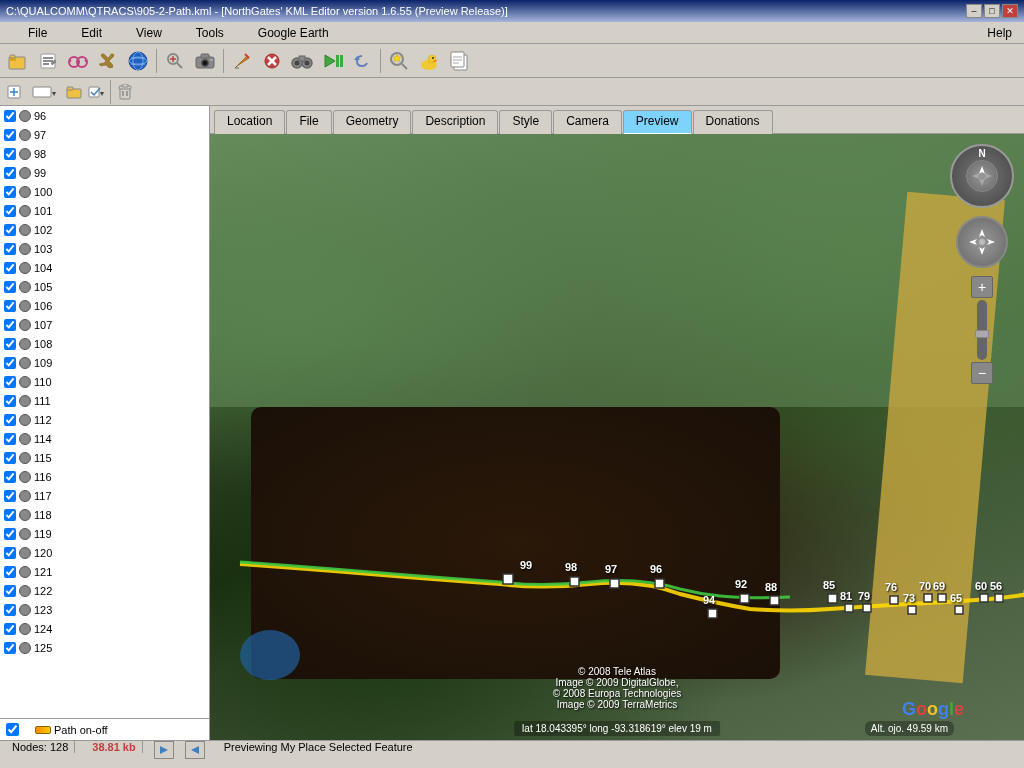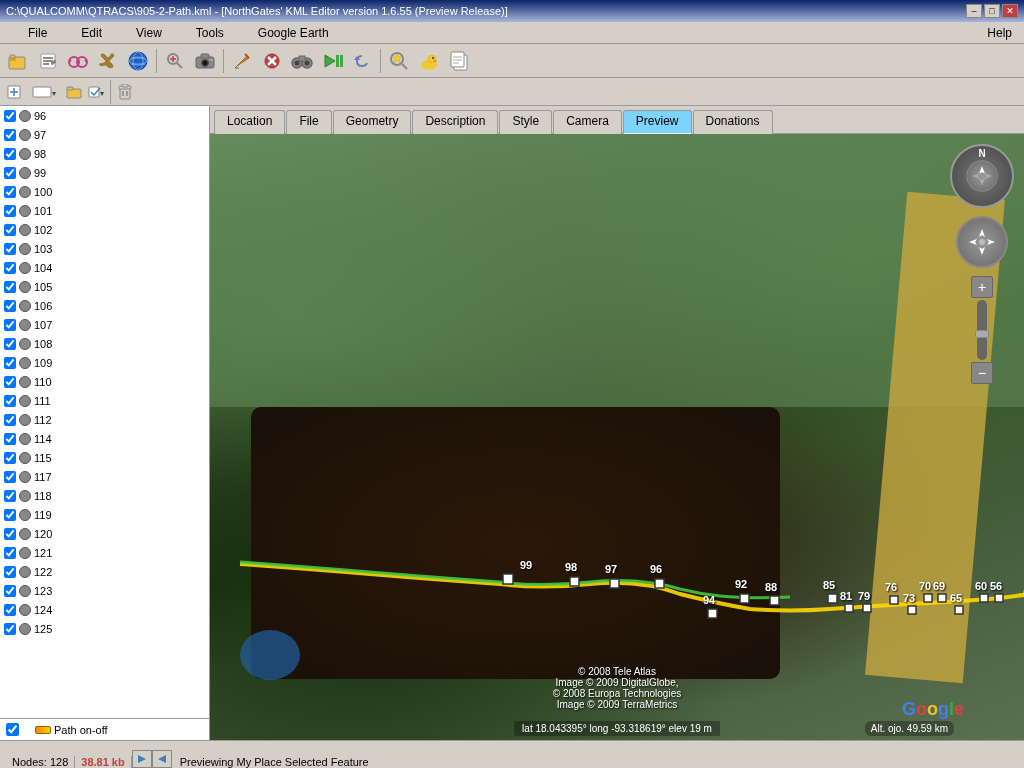--- a/index.html
+++ b/index.html
@@ -269,23 +269,23 @@
       font-weight: bold;
       text-shadow: 1px 1px 3px black;
     }
 
     
     #status-bar {
       background: #d4d0c8;
       border-top: 1px solid #999;
       height: 28px;
       display: flex;
-      align-items: flex-end;
+      align-items: flex-start;
       padding: 0 6px;
-      gap: 0;
+      gap: 11px;
       font-size: 11px;
     }
     .status-seg { padding: 0 6px; border-right: 1px solid #999; }
     .status-seg:last-child { border-right: none; }
     .status-btn {
       width: 20px; height: 18px;
       background: #d4d0c8;
       border: 1px solid #888;
       cursor: pointer;
       display: flex; align-items: center; justify-content: center;
@@ -627,20 +627,25 @@
     </div>
         <div class="list-item">
       <input type="checkbox" checked="" style="">
       <div class="node-icon"></div>
       <span class="list-item-label">114</span>
     </div>
         <div class="list-item">
       <input type="checkbox" checked="" style="">
       <div class="node-icon"></div>
       <span class="list-item-label">115</span>
+    </div>
+        <div class="list-item">
+      <input type="checkbox" checked="" style="">
+      <div class="node-icon"></div>
+      <span class="list-item-label">116</span>
     </div>
         <div class="list-item">
       <input type="checkbox" checked="" style="">
       <div class="node-icon"></div>
       <span class="list-item-label">117</span>
     </div>
         <div class="list-item">
       <input type="checkbox" checked="" style="">
       <div class="node-icon"></div>
       <span class="list-item-label">118</span>

